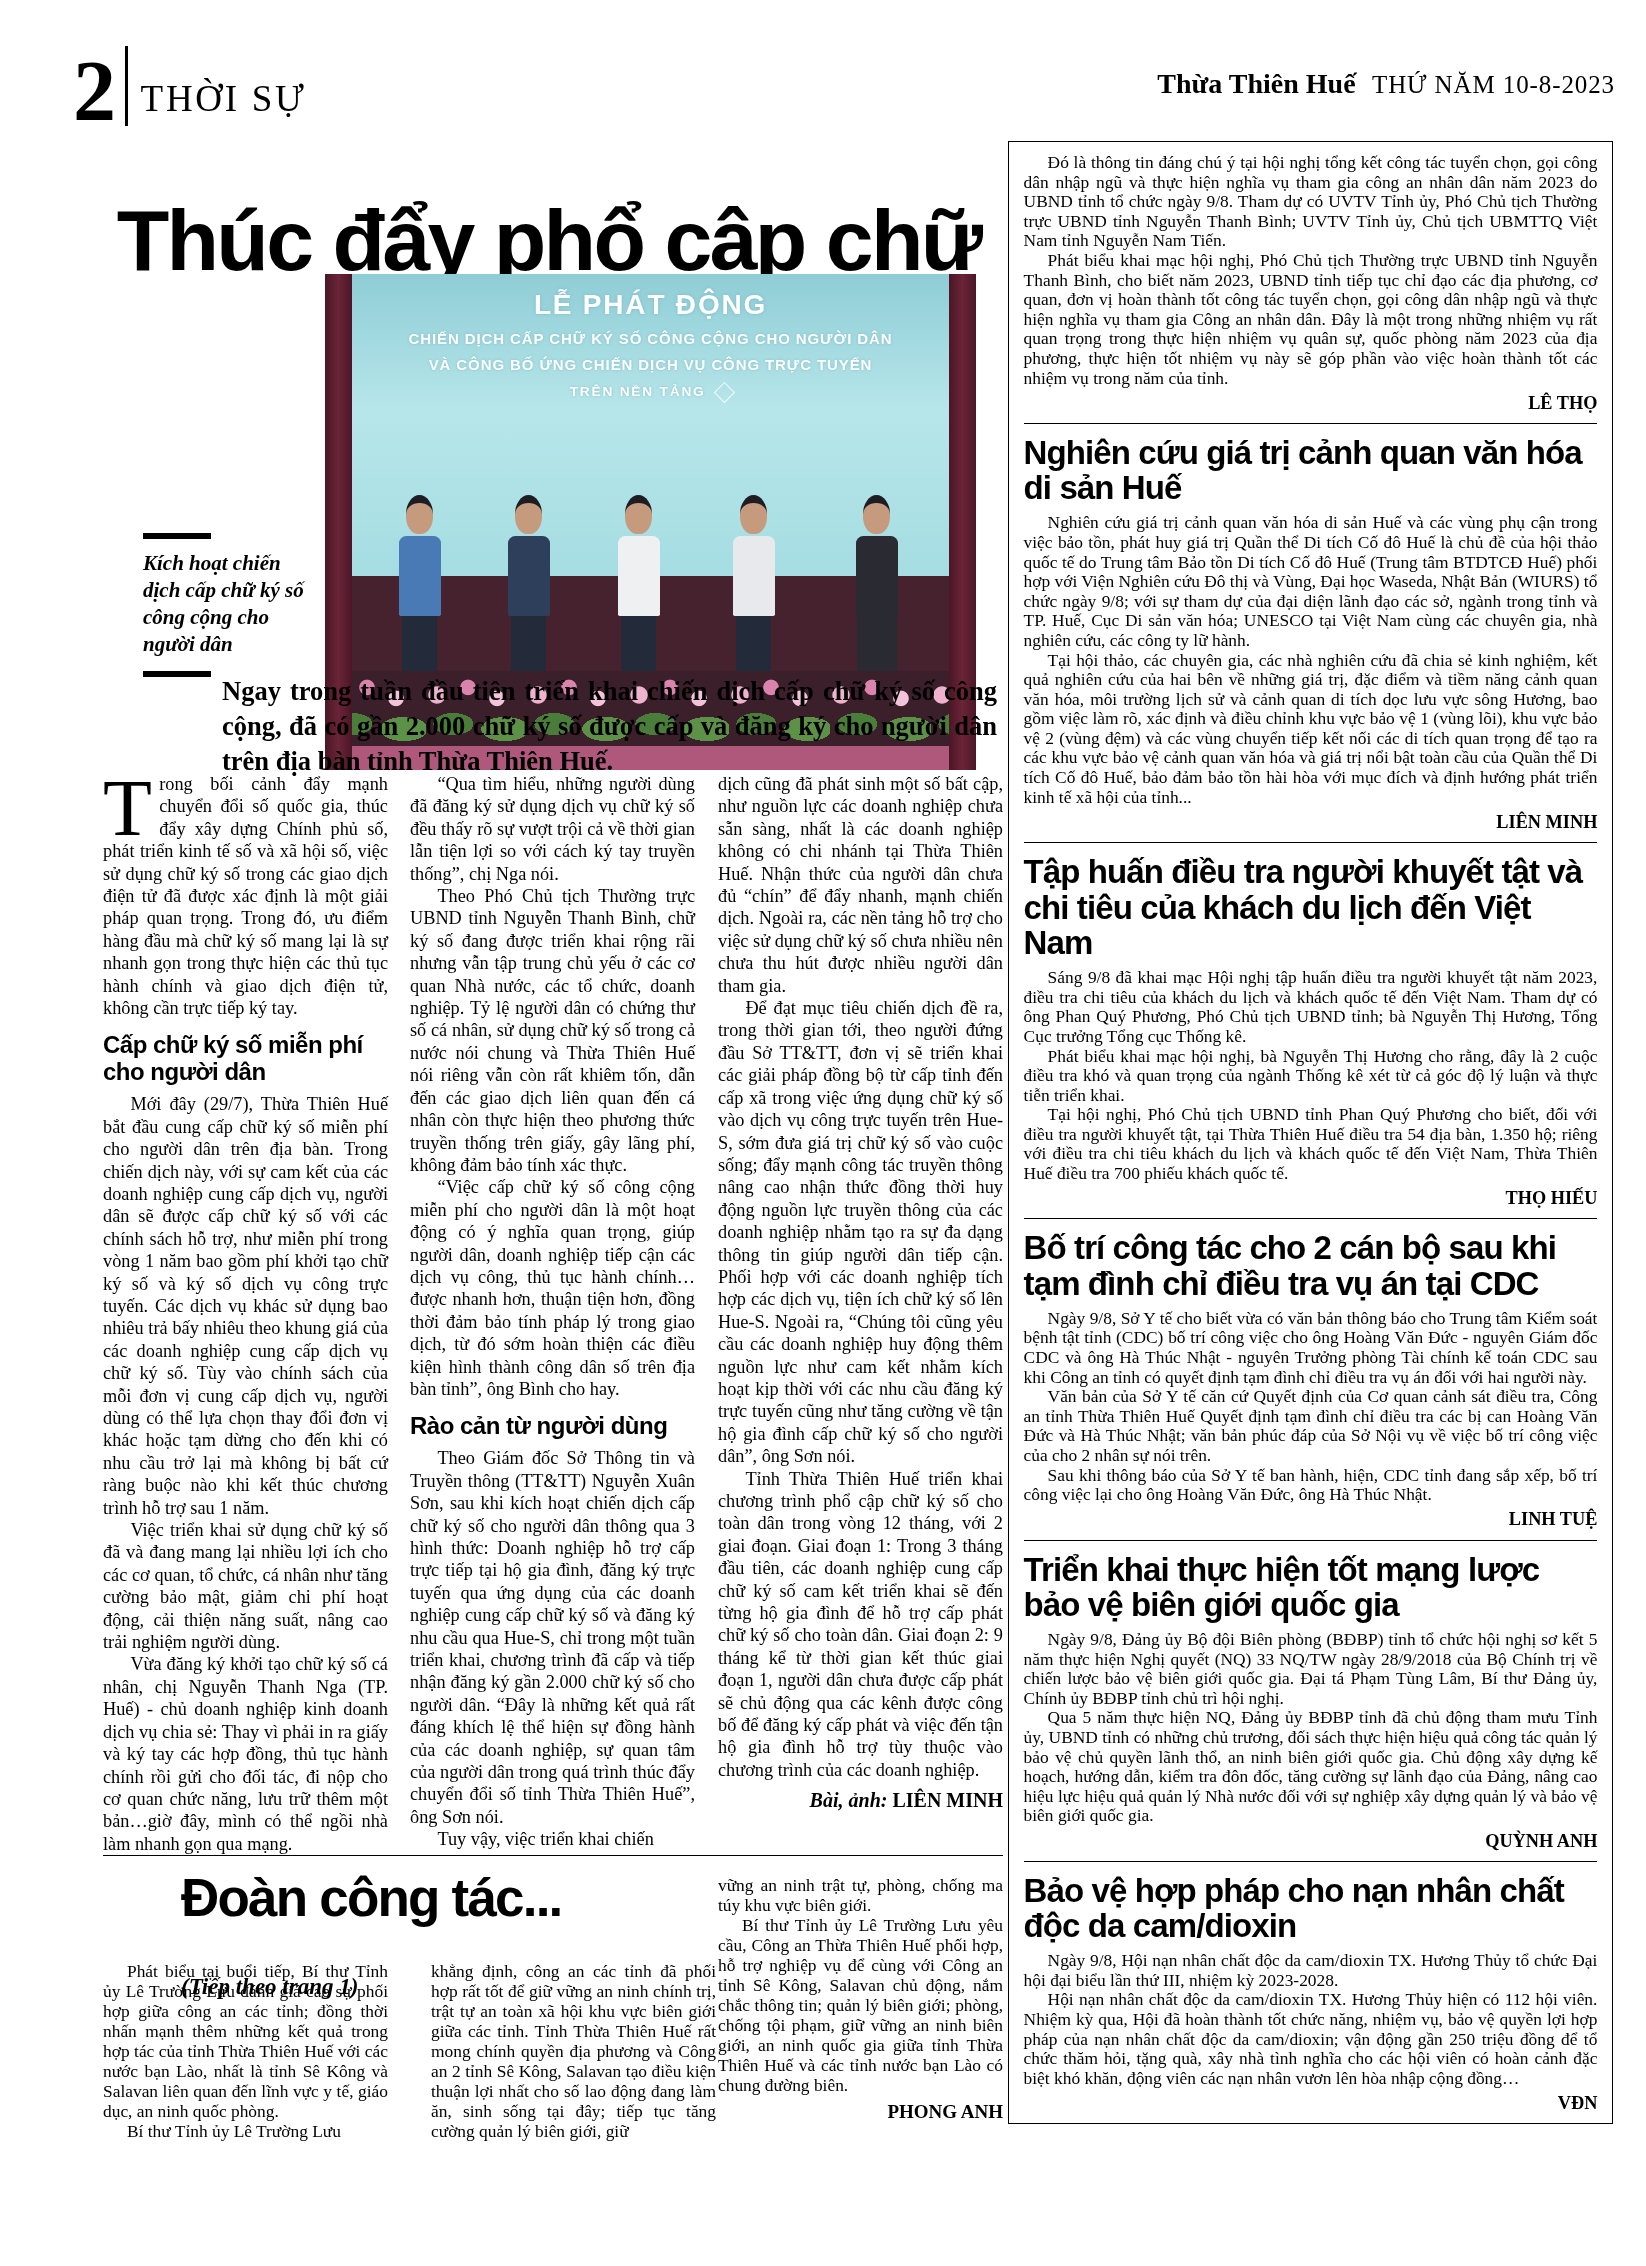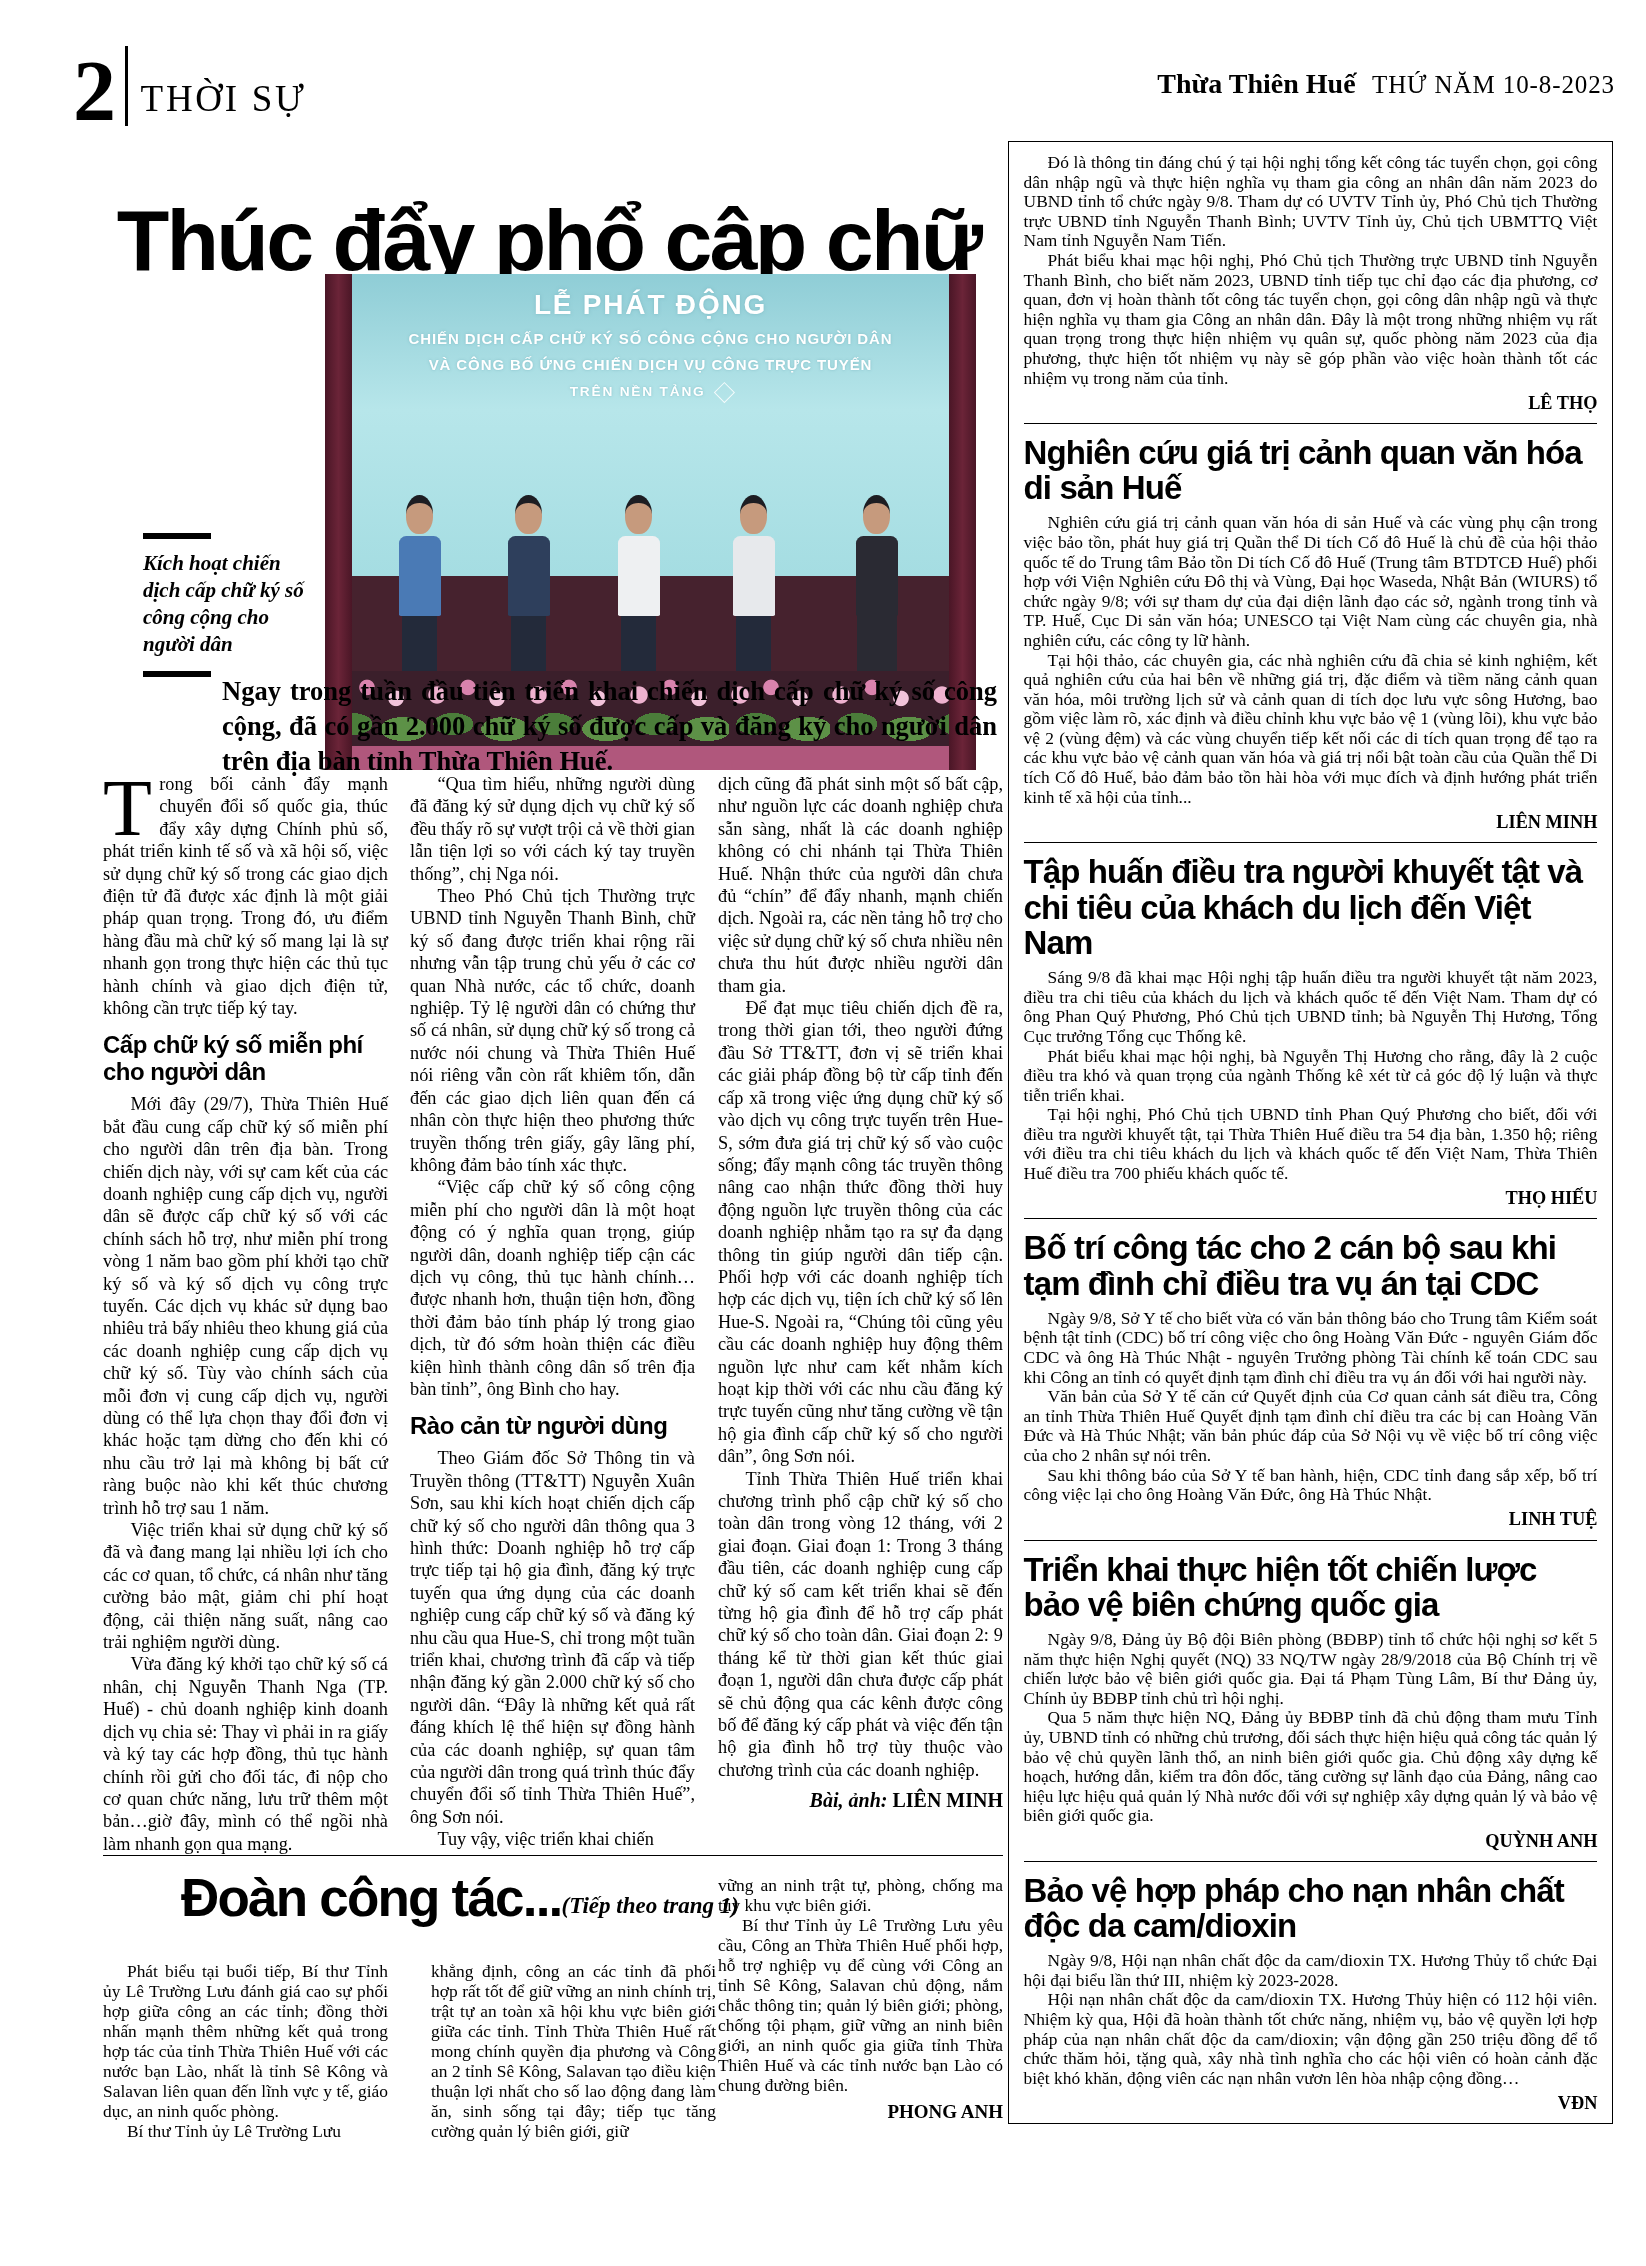--- a/index.html
+++ b/index.html
@@ -69,21 +69,21 @@
          letter-spacing:-0.5px;margin:12.8px 0 7.3px;}
   .mc p.dropcap{text-indent:0;}
   .mc p.dropcap::first-letter{float:left;font-size:80px;line-height:62px;padding:3.7px 7.3px 0 0;}
   .mc p.cont{text-indent:0;}
   .mc p.byline{text-align:right;text-indent:0;margin-top:7.3px;font-size:20px;}
   .mc p.byline em{font-weight:bold;}
   .mc p.byline strong{font-weight:bold;}
 
   
   .bhr{position:absolute;left:103px;top:1855px;width:900px;border-top:1.8px solid #000;}
-  .bhead{position:absolute;left:181px;top:1871px;display:flex;align-items:flex-end;}
+  .bhead{position:absolute;left:181px;top:1871px;display:flex;align-items:flex-start;gap:50px;flex-direction:column;}
   .bhead h2{font-family:"Liberation Sans",sans-serif;font-weight:bold;font-size:53px;line-height:1;
             letter-spacing:-1.8px;margin:0;}
   .bcont{font-family:"Liberation Serif",serif;font-style:italic;font-weight:bold;font-size:23px;padding-bottom:5.5px;}
   .bc{position:absolute;width:285px;}
   .bc p{font-size:17.4px;line-height:20px;text-align:justify;text-indent:24px;margin:0;}
   .bc p.cont{text-indent:0;}
   .bc1{left:103px;top:1961px;} .bc2{left:410px;top:1961px;margin-left:21px;} .bc3{left:718px;top:1875px;}
   .bbyline{text-align:right;font-weight:bold;font-size:19px;margin-top:5.5px;font-family:"Liberation Serif",serif;}
 
   
@@ -233,21 +233,21 @@
     <div class="rart">
       <h2>Bố trí công tác cho 2 cán bộ sau khi tạm đình chỉ điều tra vụ án tại CDC</h2>
       <div class="rp">
           <p>Ngày 9/8, Sở Y tế cho biết vừa có văn bản thông báo cho Trung tâm Kiểm soát bệnh tật tỉnh (CDC) bố trí công việc cho ông Hoàng Văn Đức - nguyên Giám đốc CDC và ông Hà Thúc Nhật - nguyên Trưởng phòng Tài chính kế toán CDC sau khi Công an tỉnh có quyết định tạm đình chỉ điều tra vụ án đối với hai người này.</p>
           <p>Văn bản của Sở Y tế căn cứ Quyết định của Cơ quan cảnh sát điều tra, Công an tỉnh Thừa Thiên Huế Quyết định tạm đình chỉ điều tra các bị can Hoàng Văn Đức và Hà Thúc Nhật; văn bản phúc đáp của Sở Nội vụ về việc bố trí công việc của cho 2 nhân sự nói trên.</p>
           <p>Sau khi thông báo của Sở Y tế ban hành, hiện, CDC tỉnh đang sắp xếp, bố trí công việc lại cho ông Hoàng Văn Đức, ông Hà Thúc Nhật.</p>
         </div>
       <div class="rbyline">LINH TUỆ</div>
     </div>
     <div class="rart">
-      <h2>Triển khai thực hiện tốt chiến lược bảo vệ biên chứng quốc gia</h2>
+      <h2>Triển khai thực hiện tốt mạng lược bảo vệ biên giới quốc gia</h2>
       <div class="rp">
           <p>Ngày 9/8, Đảng ủy Bộ đội Biên phòng (BĐBP) tỉnh tổ chức hội nghị sơ kết 5 năm thực hiện Nghị quyết (NQ) 33 NQ/TW ngày 28/9/2018 của Bộ Chính trị về chiến lược bảo vệ biên giới quốc gia. Đại tá Phạm Tùng Lâm, Bí thư Đảng ủy, Chính ủy BĐBP tỉnh chủ trì hội nghị.</p>
           <p>Qua 5 năm thực hiện NQ, Đảng ủy BĐBP tỉnh đã chủ động tham mưu Tỉnh ủy, UBND tỉnh có những chủ trương, đối sách thực hiện hiệu quả công tác quản lý bảo vệ chủ quyền lãnh thổ, an ninh biên giới quốc gia. Chủ động xây dựng kế hoạch, hướng dẫn, kiểm tra đôn đốc, tăng cường sự lãnh đạo của Đảng, nâng cao hiệu lực hiệu quả quản lý Nhà nước đối với sự nghiệp xây dựng quản lý và bảo vệ biên giới quốc gia.</p>
         </div>
       <div class="rbyline">QUỲNH ANH</div>
     </div>
     <div class="rart">
       <h2>Bảo vệ hợp pháp cho nạn nhân chất độc da cam/dioxin</h2>
       <div class="rp">
           <p>Ngày 9/8, Hội nạn nhân chất độc da cam/dioxin TX. Hương Thủy tổ chức Đại hội đại biểu lần thứ III, nhiệm kỳ 2023-2028.</p>

